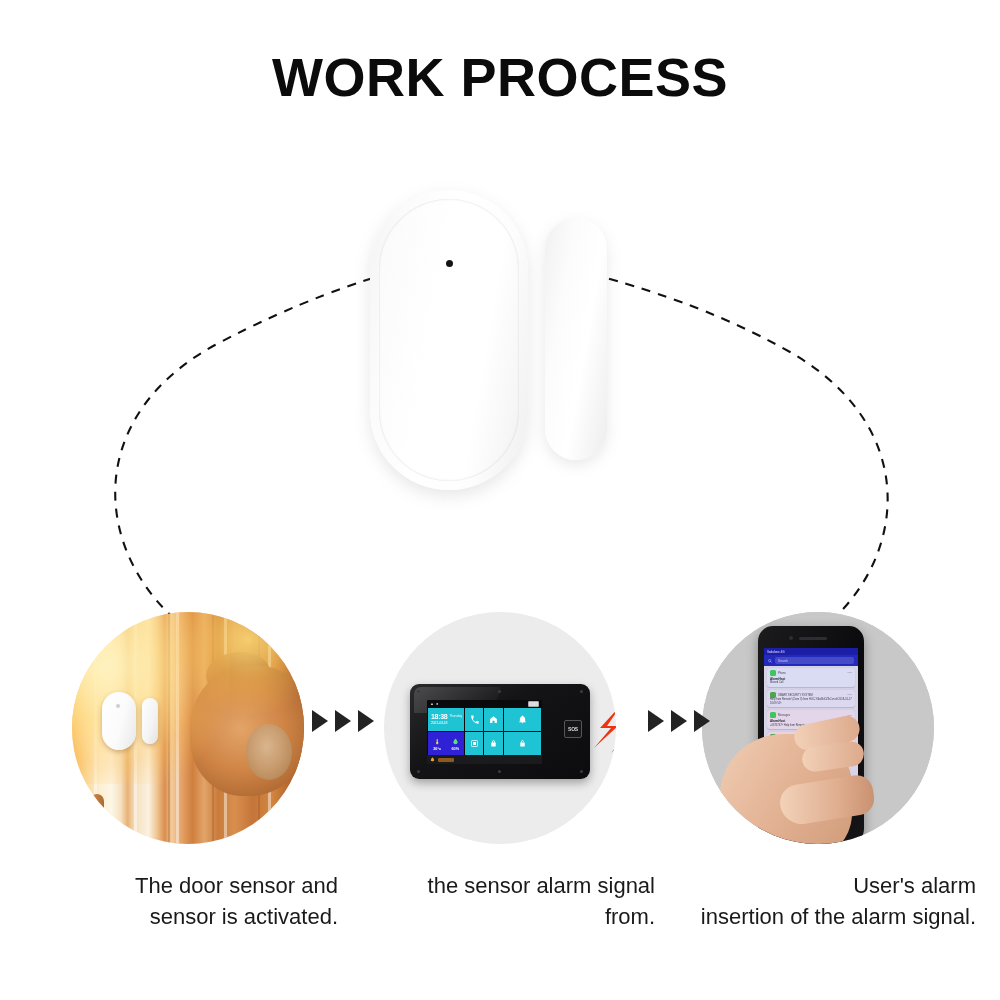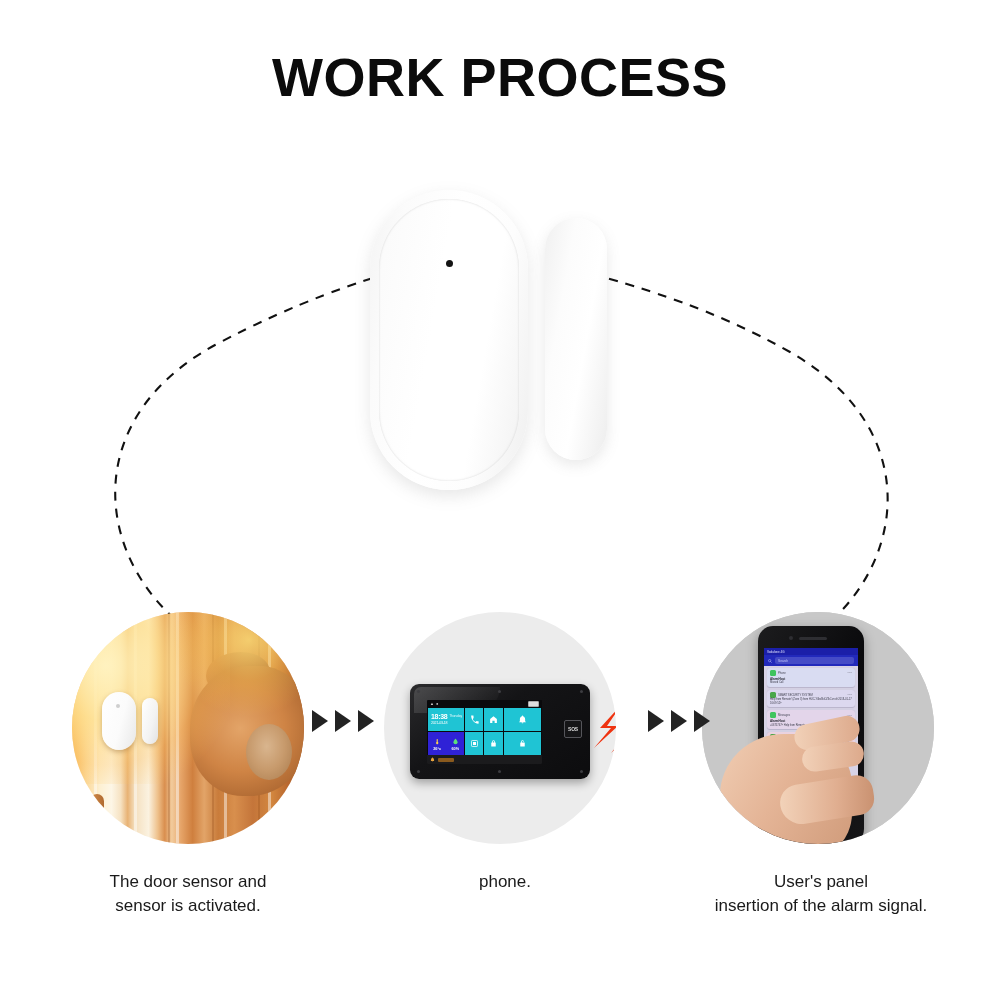--- a/index.html
+++ b/index.html
@@ -230,22 +230,22 @@
   #arrows-2{left:648px;top:710px;}
   .tri{
     width:0;height:0;
     border-top:11px solid transparent;
     border-bottom:11px solid transparent;
     border-left:16px solid #232323;
   }
 
   
   .caption{
-    position:absolute;text-align:center;
-    font-size:17px;line-height:1.42;color:#1a1a1a;
+    position:absolute;text-align:right;
+    font-size:22px;line-height:1.42;color:#1a1a1a;
     font-family:"Liberation Sans", sans-serif;
   }
   #caption-1{left:38px;top:870px;width:300px;}
   #caption-2{left:355px;top:870px;width:300px;}
   #caption-3{left:666px;top:870px;width:310px;}
 </style>
 </head>
 <body>
 
 <div class="stage">
@@ -472,20 +472,21 @@
     <div class="tri"></div>
     <div class="tri"></div>
     <div class="tri"></div>
   </div>
 
   <div class="caption" id="caption-1">
     <div>The door sensor and</div>
     <div>sensor is activated.</div>
   </div>
   <div class="caption" id="caption-2">
-    <div>phone.</div>
+    <div>the sensor alarm signal</div>
+    <div>from.</div>
   </div>
   <div class="caption" id="caption-3">
-    <div>User's panel</div>
+    <div>User's alarm</div>
     <div>insertion of the alarm signal.</div>
   </div>
 
 </div>
 
 </body></html>

